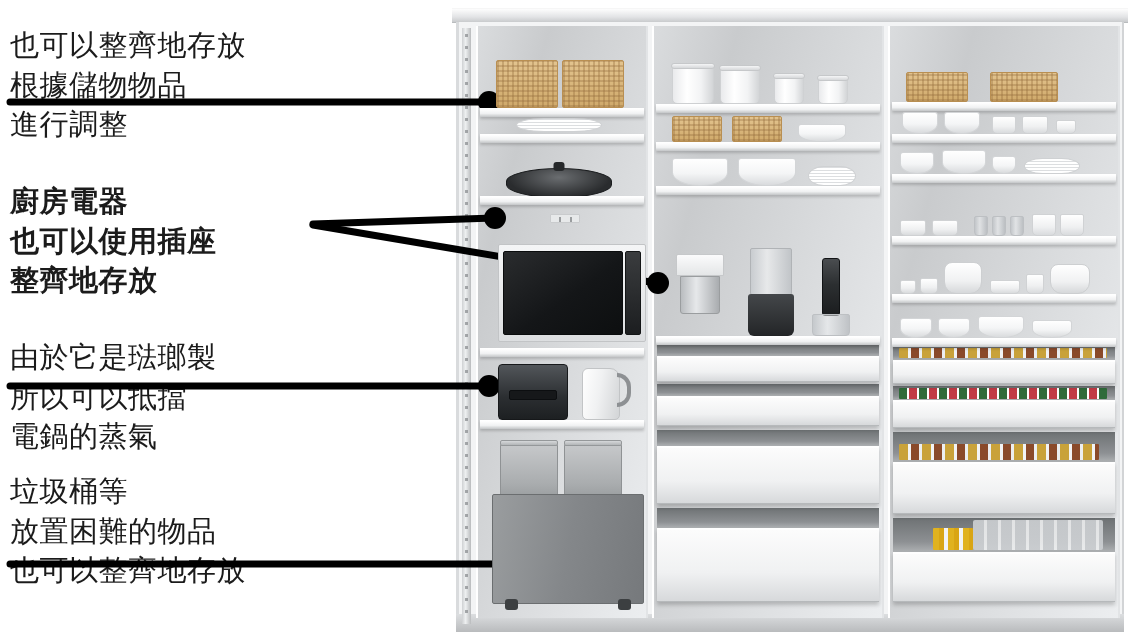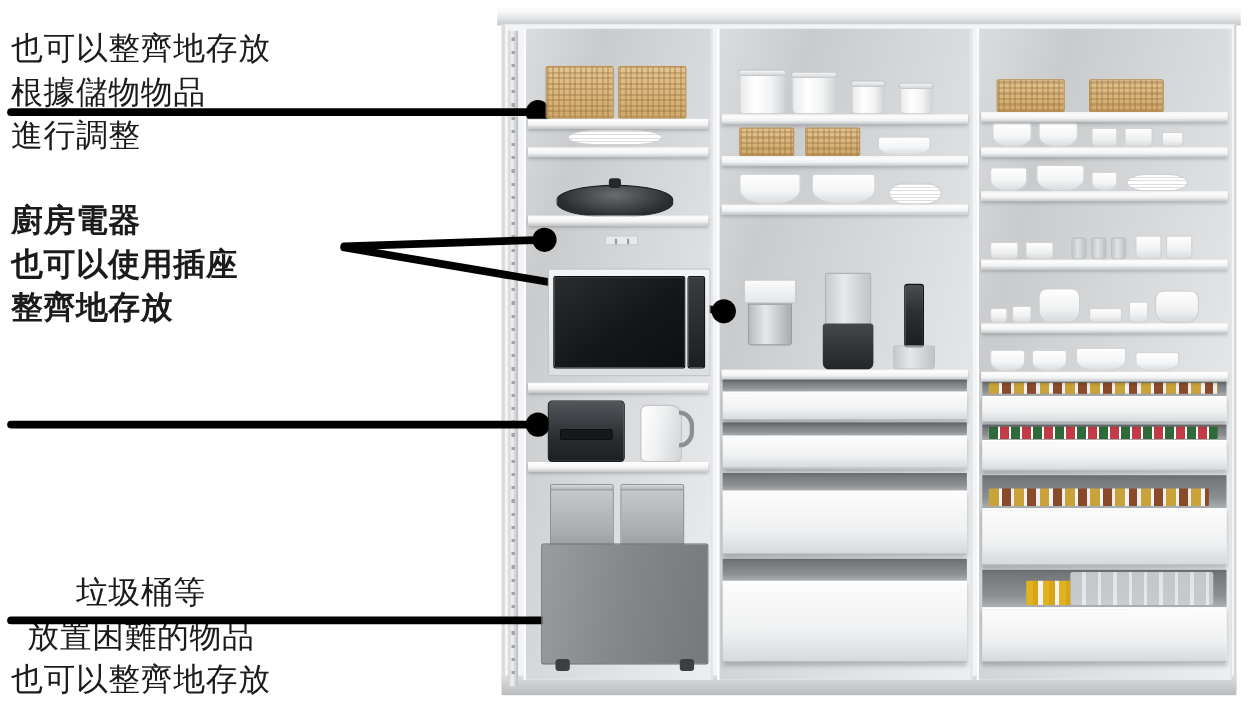--- a/index.html
+++ b/index.html
@@ -21,21 +21,21 @@
     color: #1b1b1b;
     font-size: 29px;
     line-height: 1.37;
     letter-spacing: 0.5px;
     white-space: pre;
     font-weight: 400;
   }
   #callout-0 { left: 10px; top: 26px; }
   #callout-1 { left: 10px; top: 182px; font-weight: bold; }
   #callout-2 { left: 10px; top: 338px; }
-  #callout-3 { left: 10px; top: 520px; text-align: center; }
+  #callout-3 { left: 10px; top: 472px; }
 
   
   #leader-layer {
     position: absolute; left: 0; top: 0;
     width: 1140px; height: 640px;
     pointer-events: none;
   }
 
   
   #cabinet {
@@ -309,20 +309,23 @@
 <div id="page">
 
   <div class="callout" id="callout-0">也可以整齊地存放
 根據儲物物品
 進行調整</div>
 
   <div class="callout" id="callout-1">廚房電器
 也可以使用插座
 整齊地存放</div>
 
+  <div class="callout" id="callout-2">由於它是琺瑯製
+所以可以抵擋
+電鍋的蒸氣</div>
 
   <div class="callout" id="callout-3">垃圾桶等
 放置困難的物品
 也可以整齊地存放</div>
 
   <div id="cabinet">
 
     <div class="cornice"></div>
     <div class="carcass"></div>
     <div class="plinth"></div>

